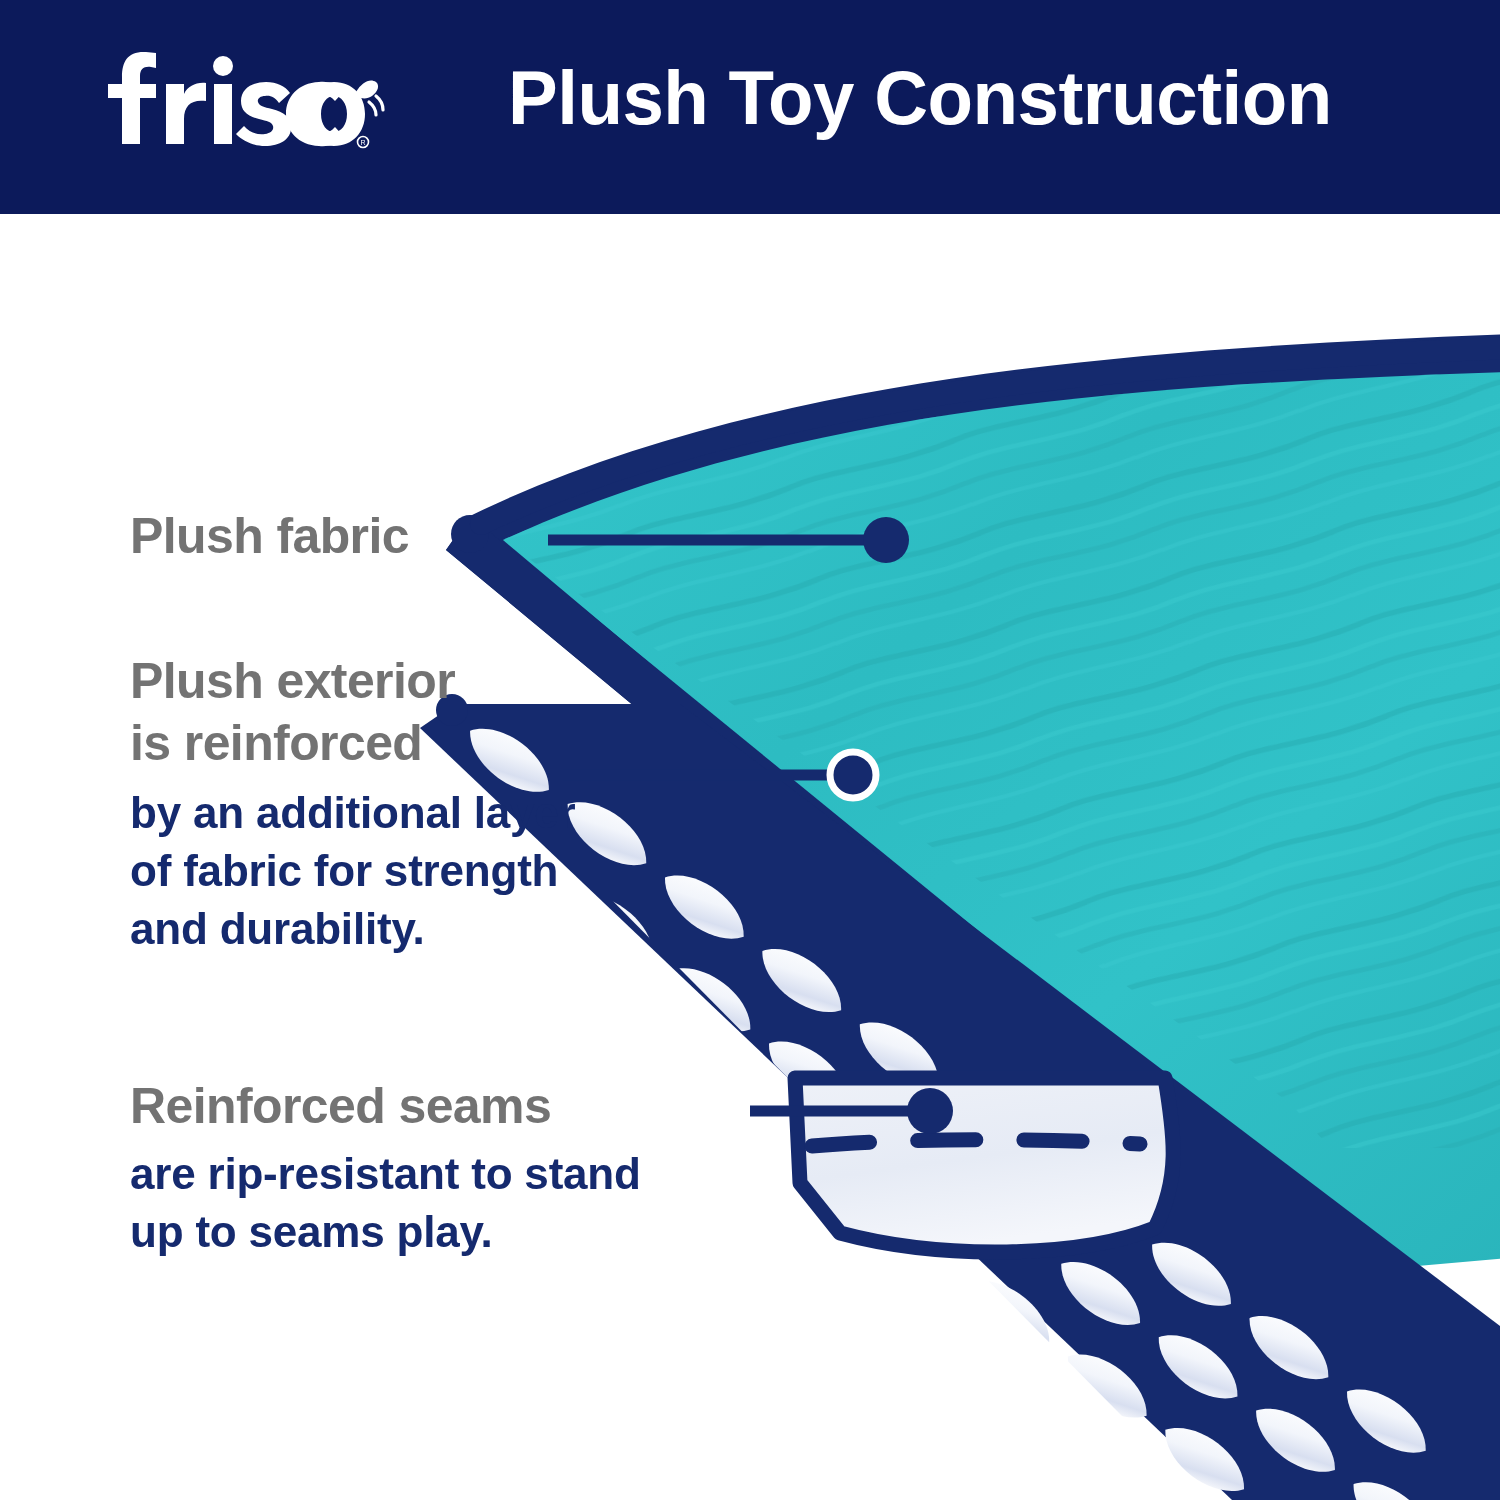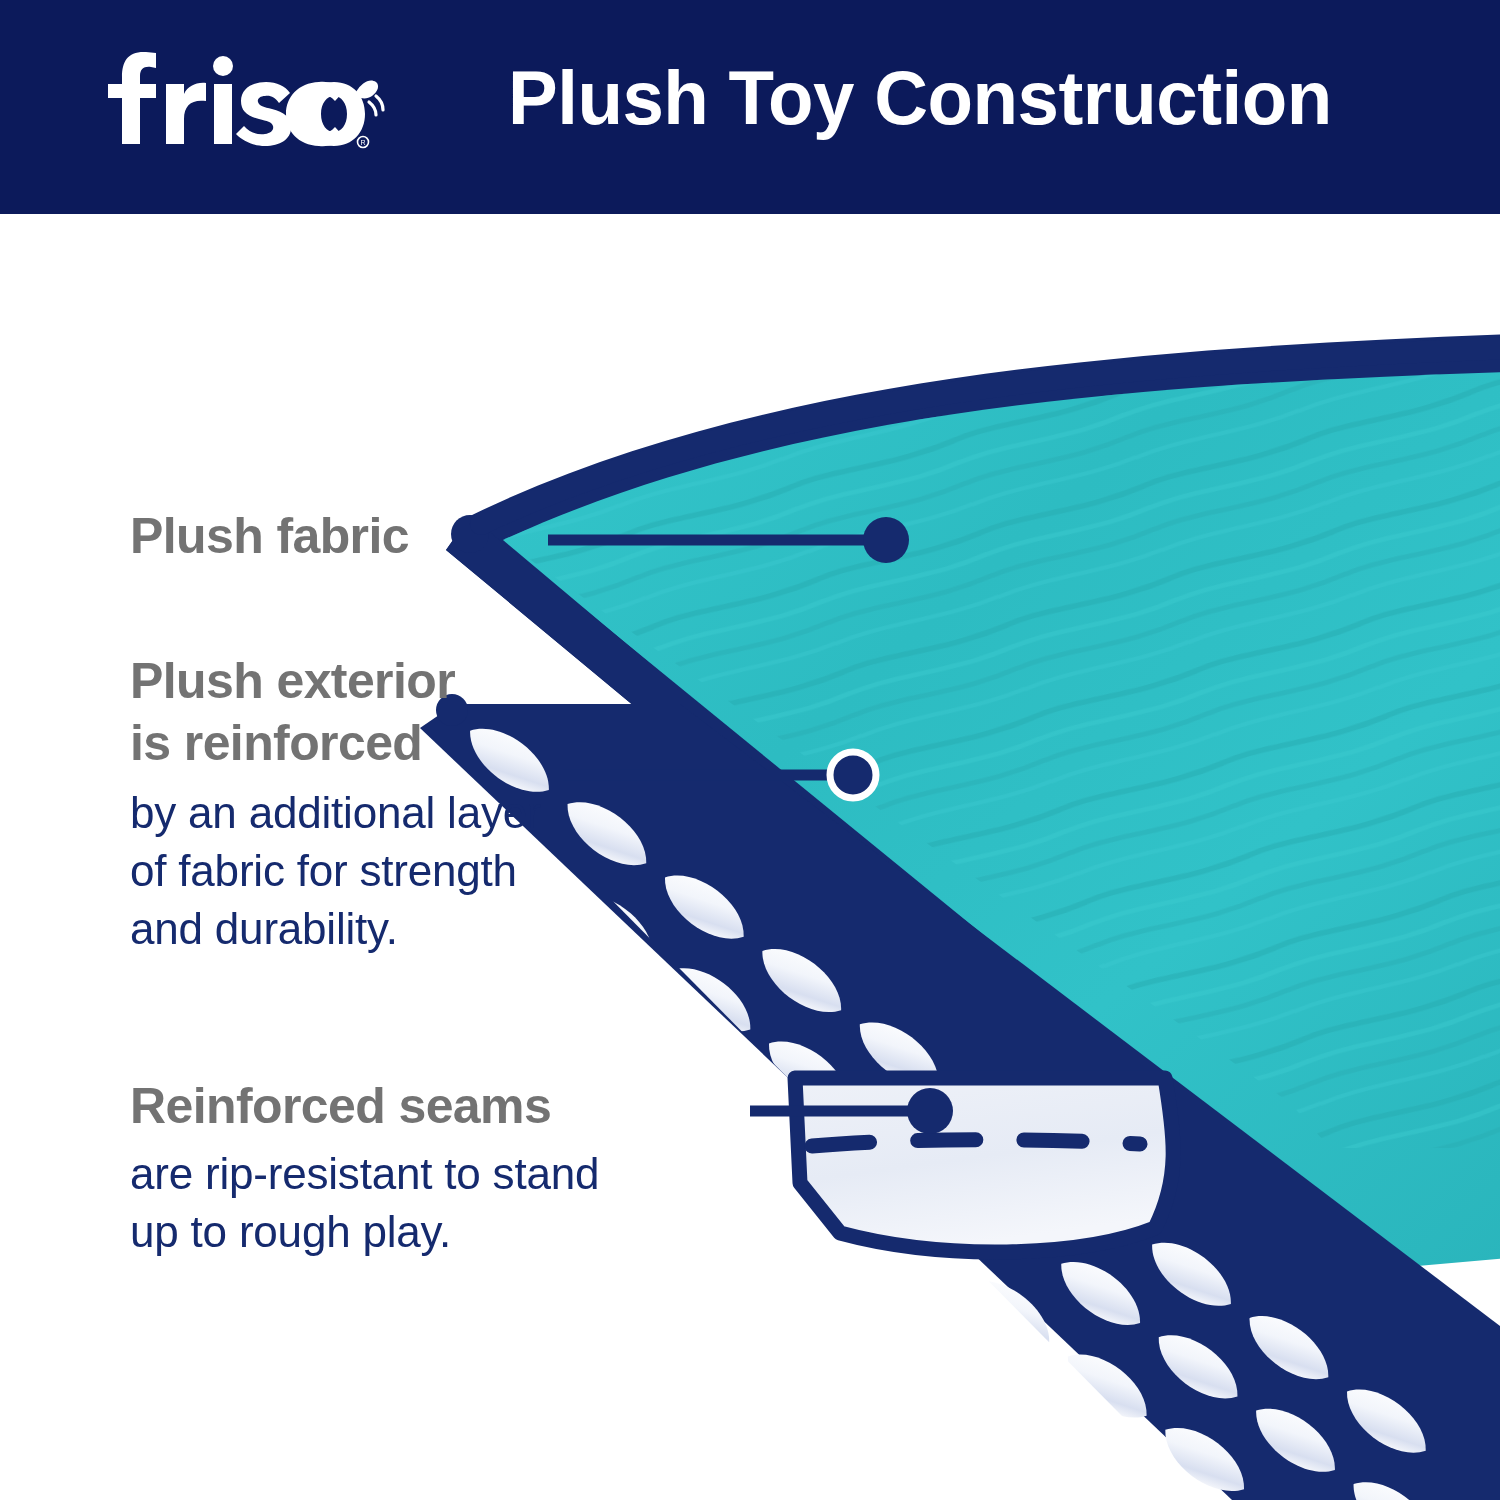--- a/index.html
+++ b/index.html
@@ -81,21 +81,21 @@
     font-weight: 700;
     font-size: 50px;
     line-height: 62px;
     letter-spacing: -0.6px;
     color: #737373;
     margin: 0;
     white-space: pre-line;
   }
   .callout-body {
     font-family: "Liberation Sans", sans-serif;
-    font-weight: 400;
+    font-weight: 700;
     font-size: 44px;
     line-height: 58px;
     letter-spacing: -0.2px;
     color: #152a6e;
     margin: 0;
     white-space: pre-line;
   }
 
   #callout-plush-fabric { left: 130px; top: 505px; width: 460px; }
   #callout-reinforced-exterior { left: 130px; top: 650px; width: 600px; }
@@ -338,16 +338,16 @@
     <div class="callout-heading">Plush exterior
 is reinforced</div>
     <div class="callout-body">by an additional layer
 of fabric for strength
 and durability.</div>
   </div>
 
   <div class="callout" id="callout-reinforced-seams">
     <div class="callout-heading">Reinforced seams</div>
     <div class="callout-body">are rip-resistant to stand
-up to rough play.</div>
+up to seams play.</div>
   </div>
 
 </div>
 
 </body></html>

